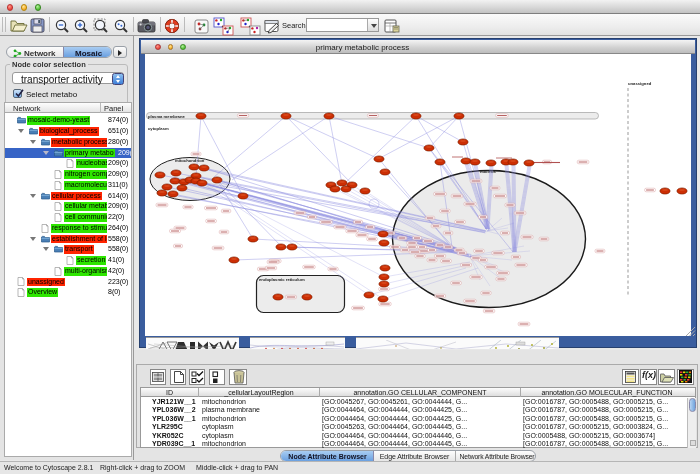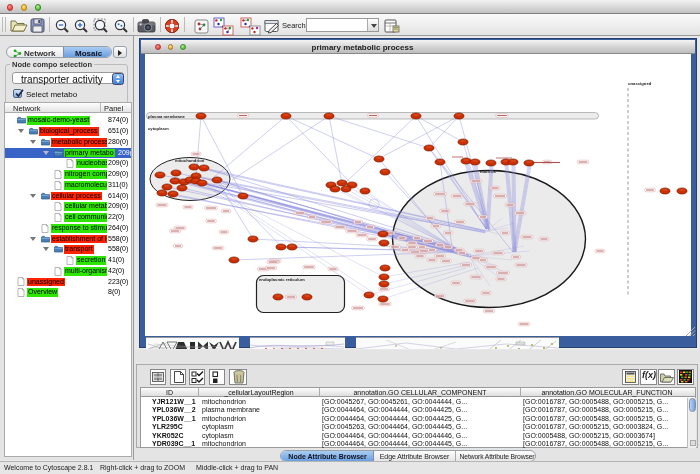--- a/index.html
+++ b/index.html
@@ -150,21 +150,21 @@
       <path d="M2 1.8 L6.8 4.5 L2 7.2" fill="none" stroke="#2a2" stroke-width="0.8"></path>
     </svg>
     <span class="abs" style="left:17px;top:1.5px;font-size:8px;font-weight:bold;color:#333;">Network</span>
     <span class="abs" style="left:68px;top:1.5px;font-size:8px;font-weight:bold;color:#112;">Mosaic</span>
   </div>
   <div class="abs" style="left:113px;top:10px;width:14px;height:12px;border:1px solid #9aa0a8;border-radius:3px;background:linear-gradient(#fdfdfd,#e0e0e0);">
     <div class="abs" style="left:3.5px;top:3px;width:0;height:0;border-top:3.2px solid transparent;border-bottom:3.2px solid transparent;border-left:4.5px solid #222;"></div>
   </div>
 
   <div class="abs" style="left:5px;top:28px;width:123px;height:60px;border:1px solid #bbb;border-radius:3px;"></div>
-  <span class="abs" style="left:10px;top:24px;font-size:7.5px;font-weight:bold;color:#333;background:#e4e4e4;padding:0 2px;">Node compo selection</span>
+  <span class="abs" style="left:10px;top:24px;font-size:7.5px;font-weight:bold;color:#333;background:#e4e4e4;padding:0 2px;">Node color selection</span>
 
   <div class="abs" style="left:12px;top:36px;width:112px;height:12px;background:#fff;border:1px solid #999;border-radius:3px;">
     <span class="abs" style="left:8px;top:1px;font-size:10px;color:#111;">transporter activity</span>
     <div class="abs" style="left:99px;top:-0.5px;width:12px;height:12px;background:linear-gradient(#8ec0f0,#3d7fd8);border:1px solid #447;border-radius:2.5px;">
       <div class="abs" style="left:2.6px;top:1.6px;width:0;height:0;border-left:2.6px solid transparent;border-right:2.6px solid transparent;border-bottom:3.2px solid #fff;"></div>
       <div class="abs" style="left:2.6px;top:6.4px;width:0;height:0;border-left:2.6px solid transparent;border-right:2.6px solid transparent;border-top:3.2px solid #fff;"></div>
     </div>
   </div>
 
   <div class="abs" style="left:13px;top:53px;width:9px;height:9px;background:linear-gradient(#cfe4fa,#7db1e8);border:1px solid #567;border-radius:2px;">
@@ -329,21 +329,21 @@
 </div>
 
 <div class="abs" style="left:134px;top:36px;width:566px;height:314px;background:#e8e8e8;">
 
   <div class="abs" style="left:5px;top:2px;width:558px;height:310px;background:#3a5d9e;border:1px solid #27406e;">
 
     <div class="abs" style="left:1px;top:1px;width:554px;height:14px;background:linear-gradient(#f4f4f4,#d0d0d0 60%,#bdbdbd);border-bottom:1px solid #888;">
       <div class="abs" style="left:14px;top:4px;width:5.8px;height:5.8px;border-radius:50%;background:radial-gradient(circle at 35% 30%,#ff9a8f,#ee4d42 60%,#c33a30);border:0.5px solid #a33;"></div>
       <div class="abs" style="left:26.5px;top:4px;width:5.8px;height:5.8px;border-radius:50%;background:radial-gradient(circle at 35% 30%,#ffe69e,#f8b42e 60%,#cf8f1e);border:0.5px solid #a8762b;"></div>
       <div class="abs" style="left:39px;top:4px;width:5.8px;height:5.8px;border-radius:50%;background:radial-gradient(circle at 35% 30%,#b7f2a2,#5cc63e 60%,#3f9e2a);border:0.5px solid #3a8a24;"></div>
-      <div class="abs" style="left:0;top:2.5px;width:443px;text-align:center;font-size:8px;font-weight:bold;color:#222;">primary metabolic process</div>
+      <div class="abs" style="left:0;top:2.5px;width:443px;text-align:center;font-size:8px;font-weight:normal;color:#222;">primary metabolic process</div>
     </div>
   </div>
   <svg width="546" height="282" viewBox="145 54 546 282" style="position:absolute;left:11px;top:18px;background:#fff">
 <rect x="146.5" y="112.5" width="452" height="6.5" rx="3.2" fill="#ececec" stroke="#aaa" stroke-width="0.8"></rect>
 <text x="148" y="117.5" font-size="4.2" font-weight="bold" fill="#222">plasma membrane</text>
 <text x="148" y="129.5" font-size="4.2" font-weight="bold" fill="#222">cytoplasm</text>
 <ellipse cx="190" cy="179" rx="40" ry="21.5" fill="#ececec" stroke="#222" stroke-width="1"></ellipse>
 <text x="175" y="162" font-size="4.2" font-weight="bold" fill="#222">mitochondrion</text>
 <ellipse cx="489" cy="239" rx="96.5" ry="68.5" fill="#ebebeb" stroke="#1a1a1a" stroke-width="1.4"></ellipse>
 <text x="480" y="172.5" font-size="4.2" font-weight="bold" fill="#222">nucleus</text>

